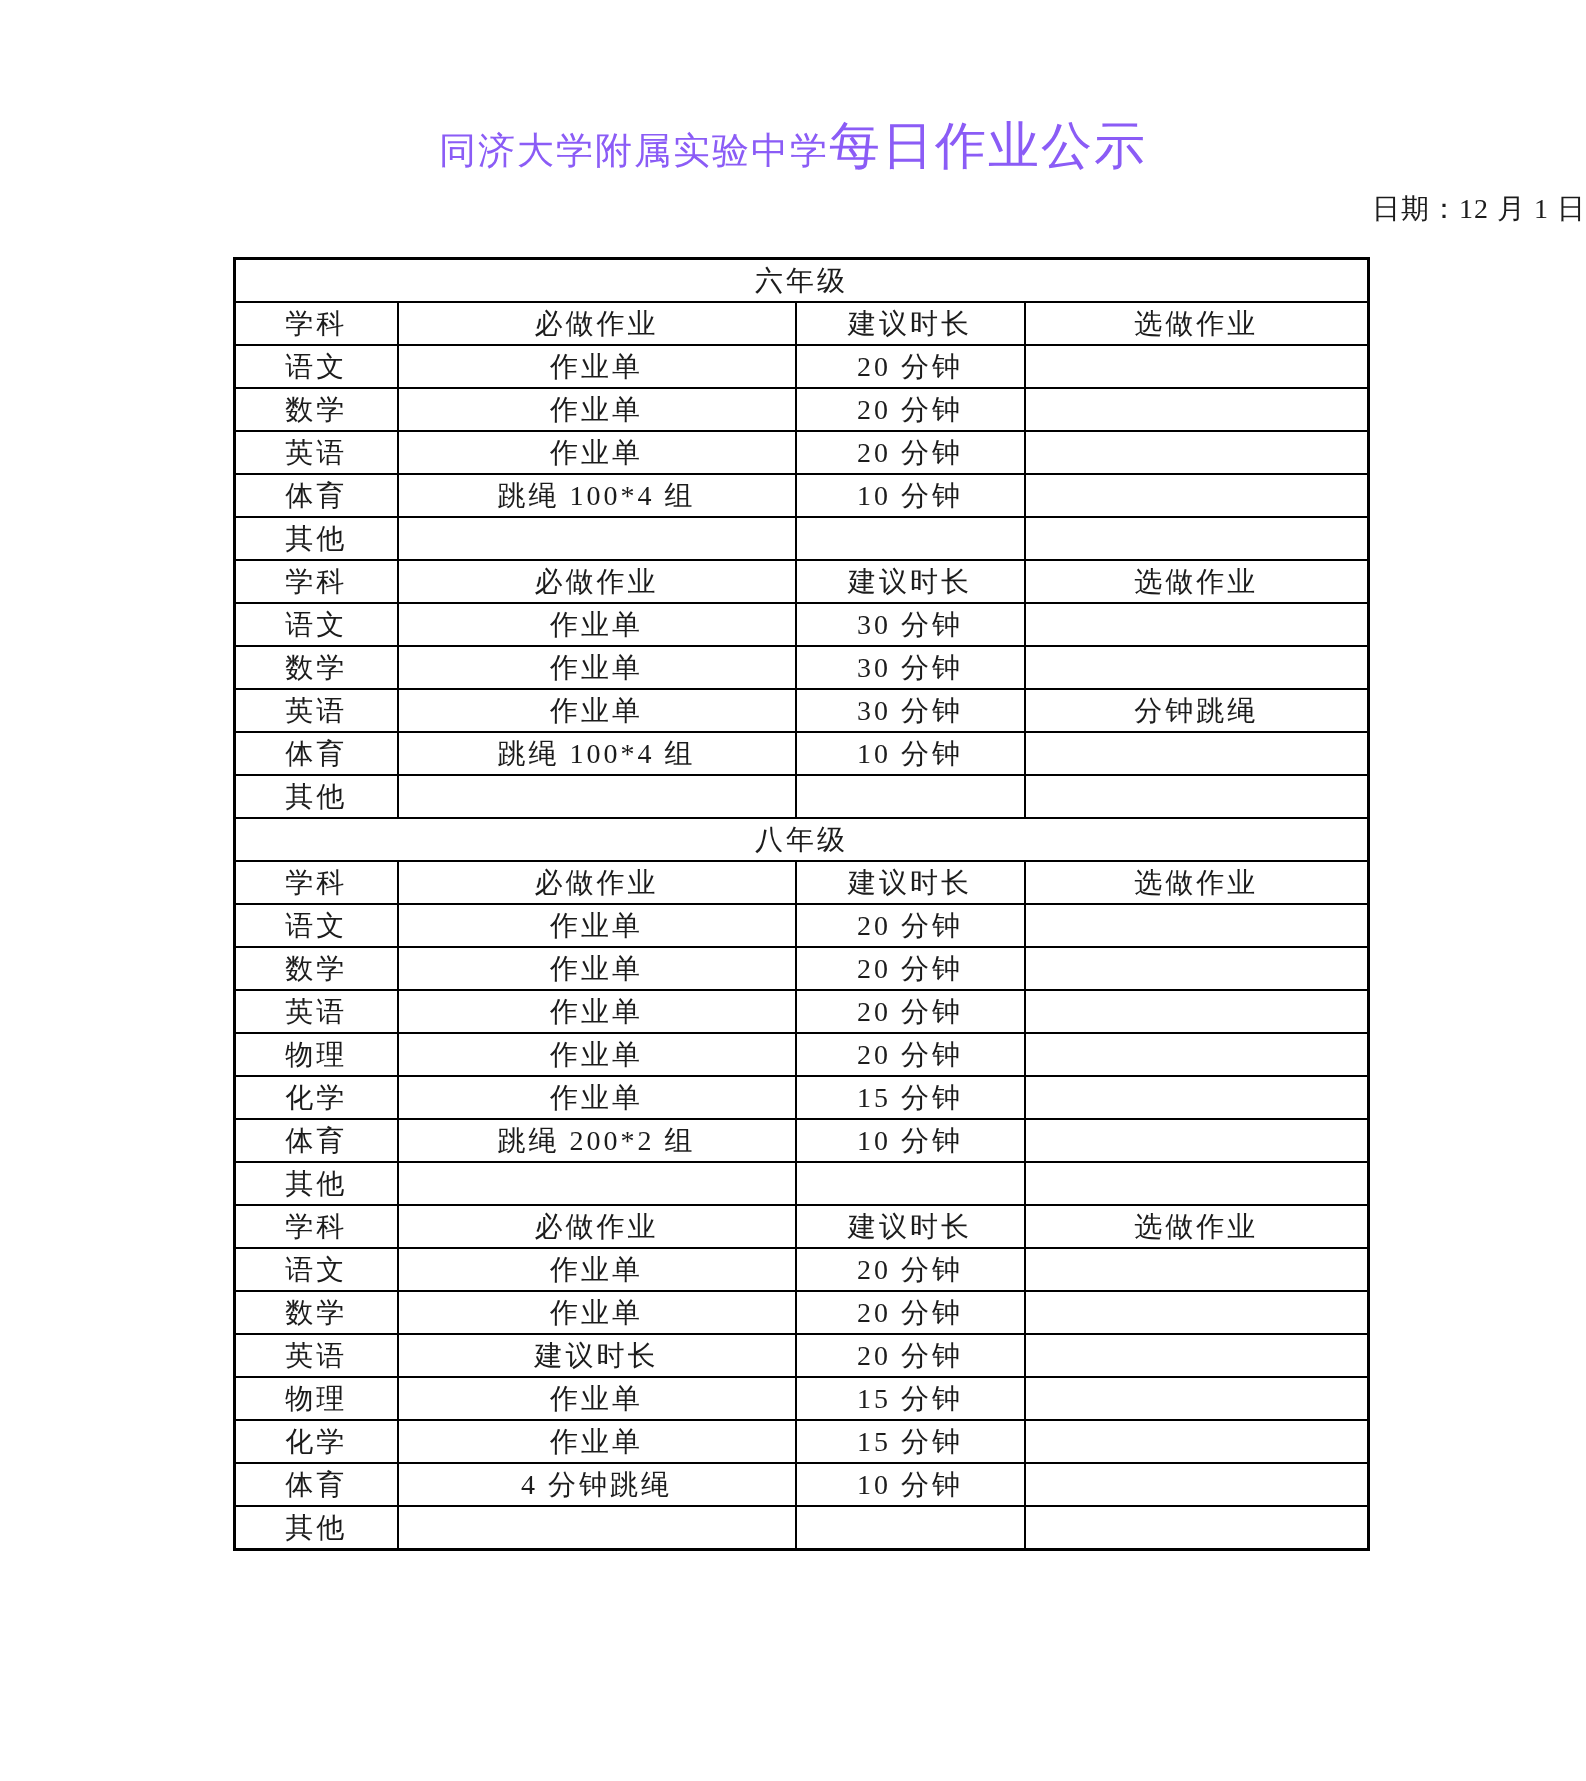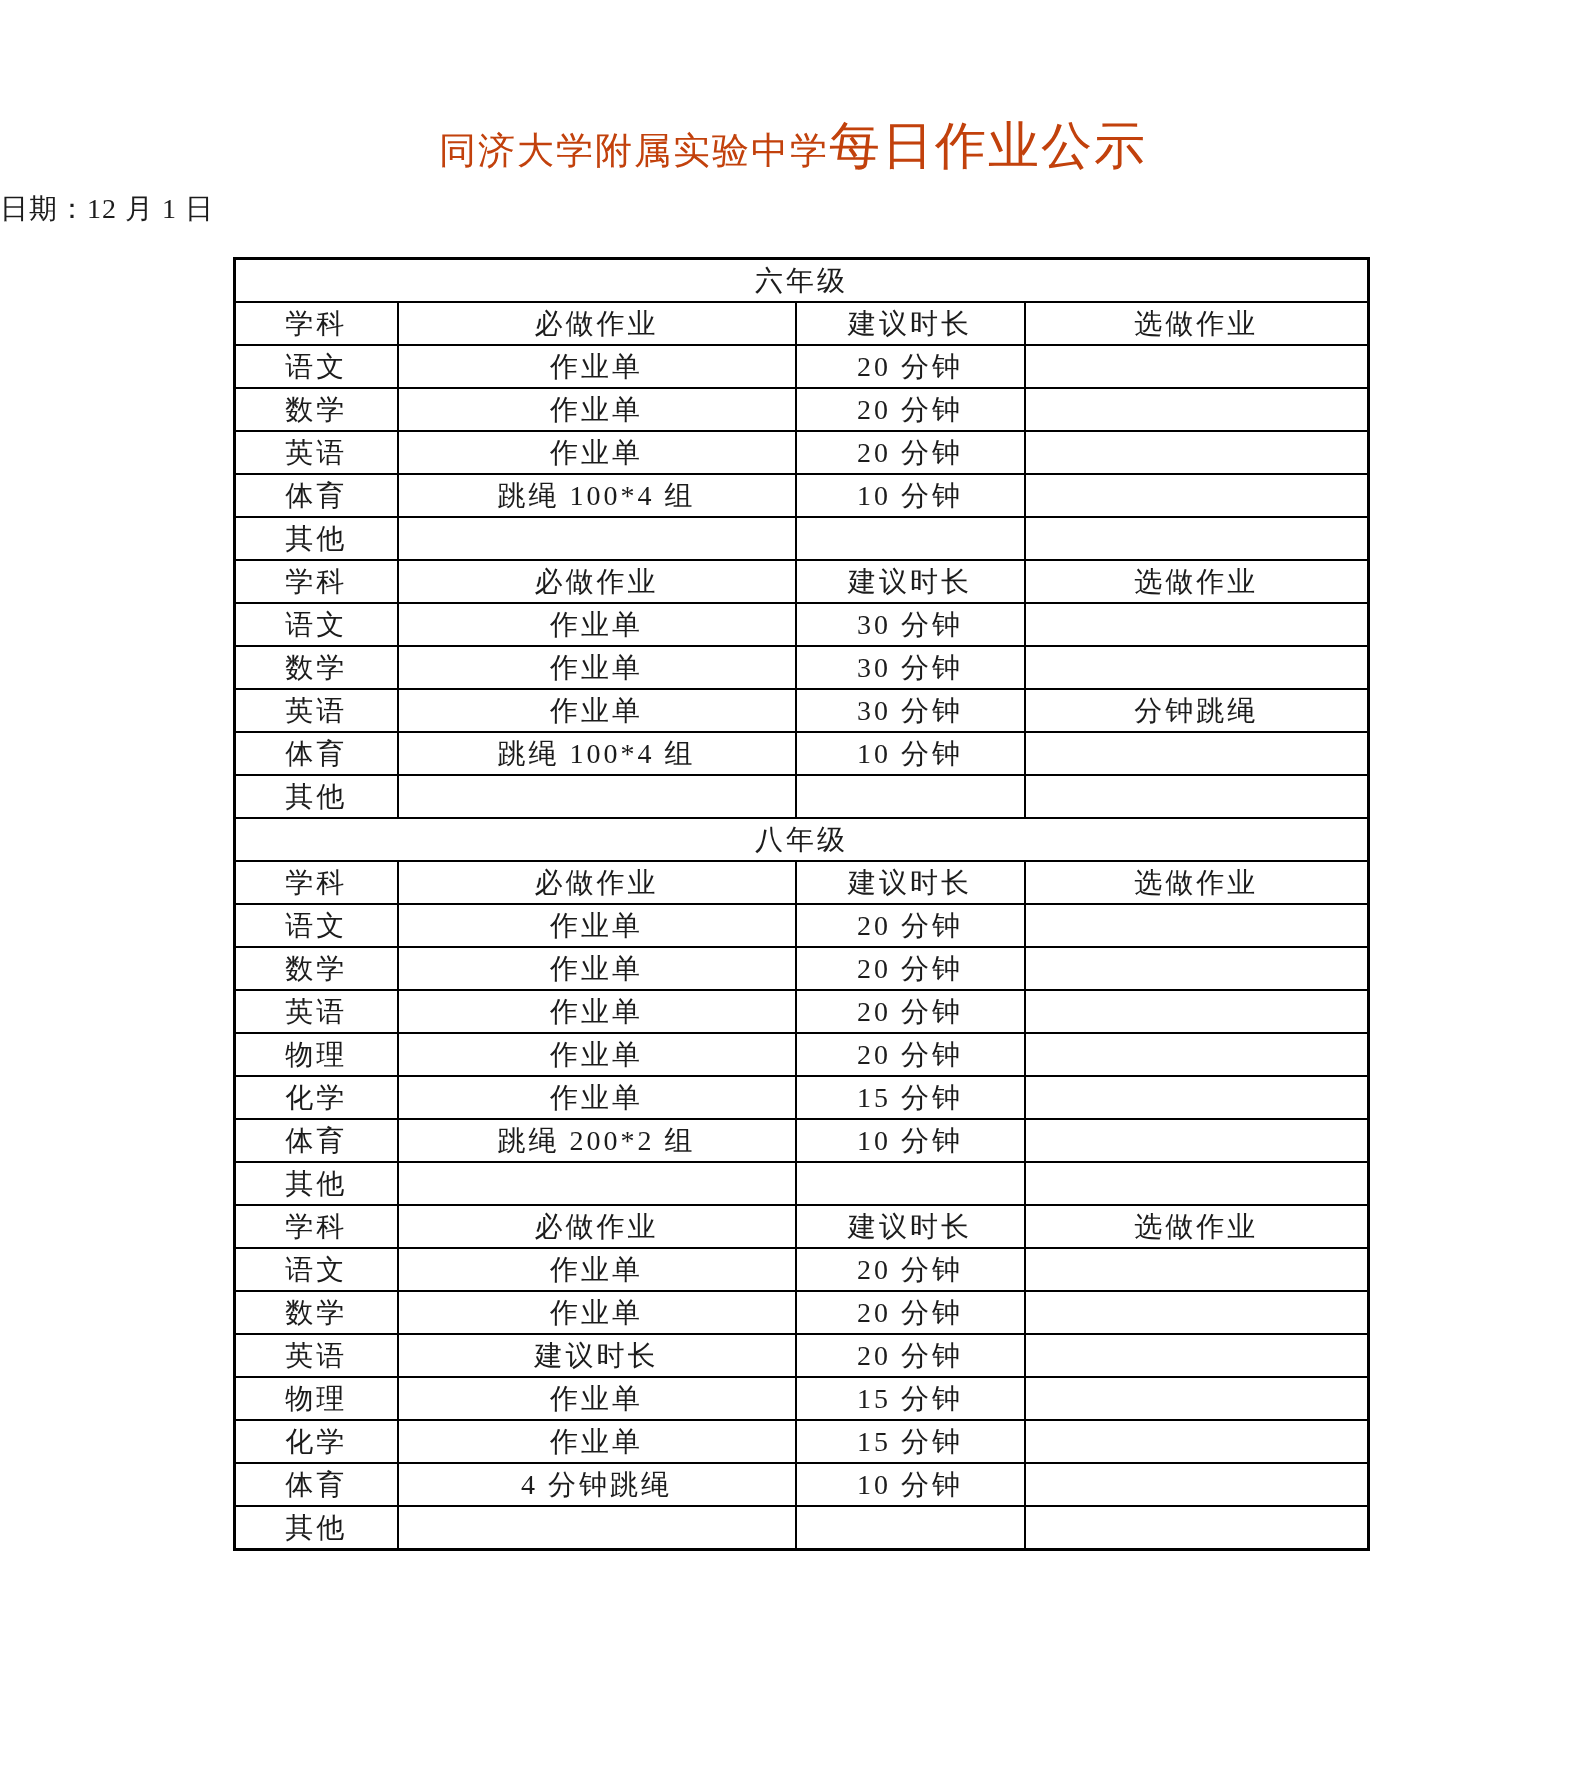--- a/index.html
+++ b/index.html
@@ -16,36 +16,36 @@
     color: #1c1c1c;
     overflow: hidden;
   }
   .doc-title {
     position: absolute;
     top: 112px;
     left: 0;
     width: 1586px;
     text-align: center;
     white-space: nowrap;
-    color: #c2410c;
+    color: #8b5cf6;
   }
   .doc-title .school {
     font-size: 37px;
     letter-spacing: 2px;
   }
   .doc-title .subject {
     font-size: 51px;
     letter-spacing: 2px;
   }
   .doc-date {
     position: absolute;
     top: 190px;
     left: 0;
     width: 1586px;
-    text-align: left;
+    text-align: right;
     font-size: 28px;
     letter-spacing: 1px;
     color: #1c1c1c;
   }
   table.hw-table {
     position: absolute;
     left: 227px;
     top: 257px;
     width: 1134px;
     border-collapse: collapse;

